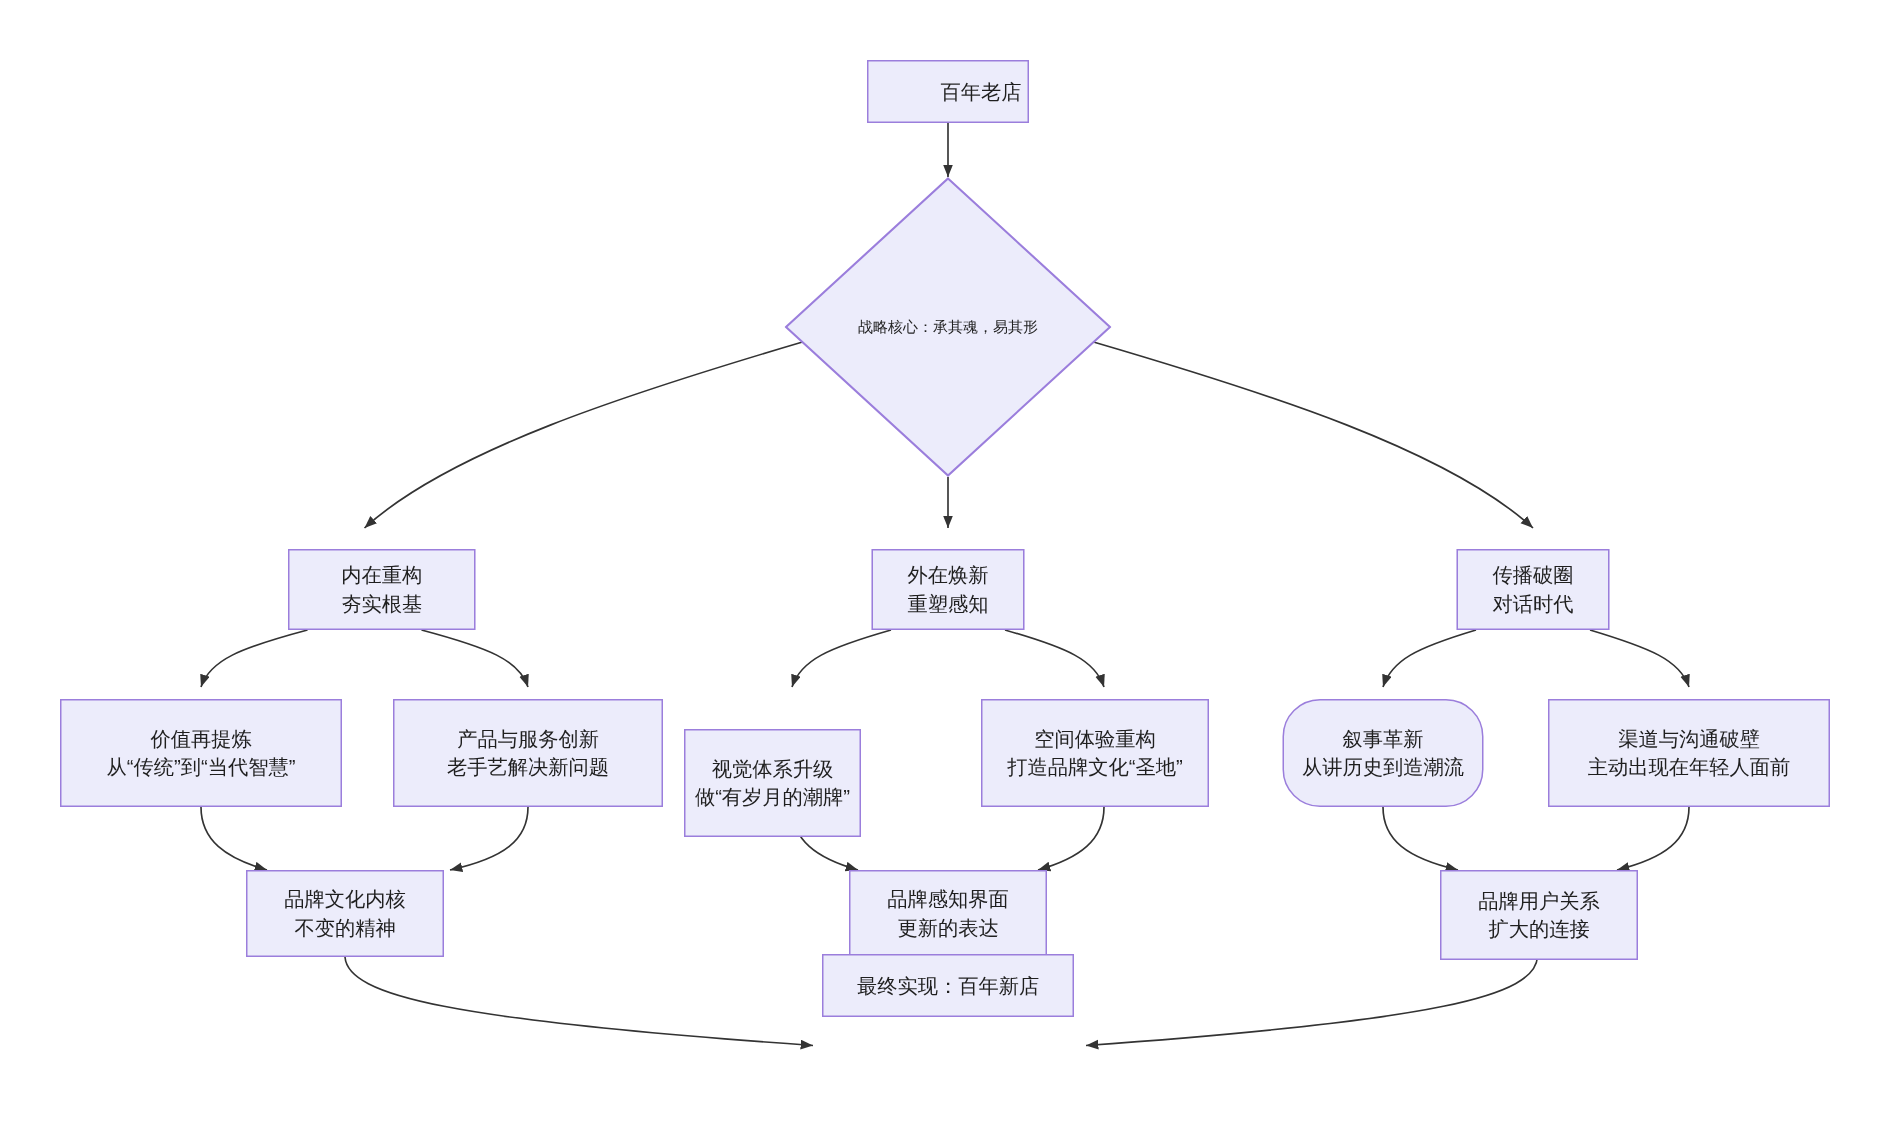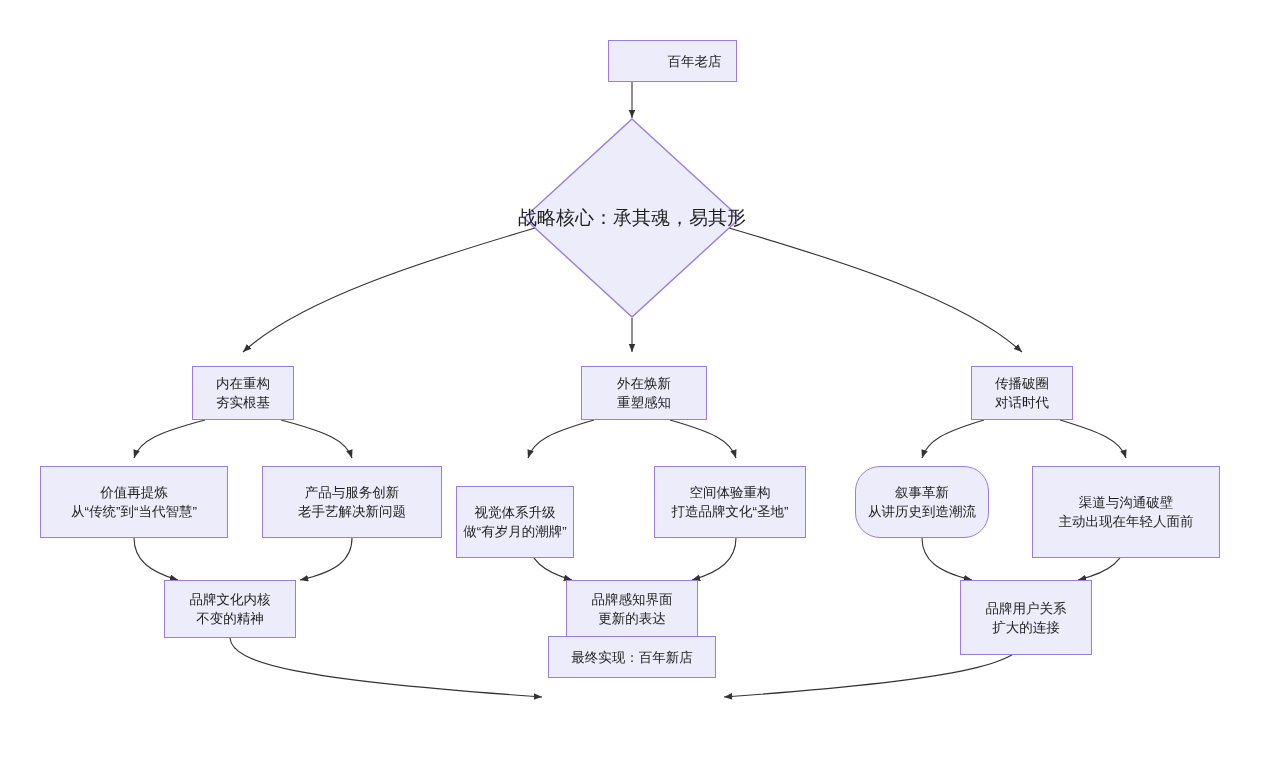--- a/index.html
+++ b/index.html
@@ -49,21 +49,21 @@
   }
   .diamond-shape {
     position: absolute;
     left: 0; top: 0;
     width: 100%;
     height: 100%;
   }
   .diamond-label {
     position: relative;
     z-index: 2;
-    font-size: 19px;
+    font-size: 10px;
     color: #1f1f1f;
     white-space: nowrap;
     text-align: right;
   }
 </style>
 </head>
 <body>
 
 <div id="diagram-root">
 
@@ -97,37 +97,37 @@
 
       <path d="M922,538 C922,560 938,572 972,580"></path>
       <path d="M1126,538 C1126,560 1110,572 1078,580"></path>
 
       <path d="M230,638 C232,664 300,680 542,697"></path>
       <path d="M632,638 L632,676"></path>
       <path d="M1025,638 C1023,664 960,680 724,697"></path>
     </g>
   </svg>
 
-  <div class="node" style="left:608px; top:40px; width:129px; height:42px;padding-left:44px;">
+  <div class="node" style="left:578px; top:40px; width:108px; height:42px;padding-left:44px;">
     <span class="line">百年老店</span>
   </div>
 
   <div class="diamond-wrap" style="left:523px; top:118px; width:218px; height:200px;">
     <svg class="diamond-shape" viewBox="0 0 218 200" preserveAspectRatio="none">
       <polygon points="109,1 217,100 109,199 1,100" fill="#ECECFB" stroke="#9B7EDC" stroke-width="1.4"></polygon>
     </svg>
     <span class="diamond-label">战略核心：承其魂，易其形</span>
   </div>
 
-  <div class="node" style="left:192px; top:366px; width:102px; height:54px;">
+  <div class="node" style="left:192px; top:366px; width:125px; height:54px;">
     <span class="line">内在重构</span>
     <span class="line">夯实根基</span>
   </div>
 
-  <div class="node" style="left:581px; top:366px; width:126px; height:54px;">
+  <div class="node" style="left:581px; top:366px; width:102px; height:54px;">
     <span class="line">外在焕新</span>
     <span class="line">重塑感知</span>
   </div>
 
   <div class="node" style="left:971px; top:366px; width:102px; height:54px;">
     <span class="line">传播破圈</span>
     <span class="line">对话时代</span>
   </div>
 
   <div class="node" style="left:40px; top:466px; width:188px; height:72px;">
@@ -148,36 +148,36 @@
   <div class="node" style="left:654px; top:466px; width:152px; height:72px;">
     <span class="line">空间体验重构</span>
     <span class="line">打造品牌文化“圣地”</span>
   </div>
 
   <div class="node" style="left:855px; top:466px; width:134px; height:72px;border-radius:25px;">
     <span class="line">叙事革新</span>
     <span class="line">从讲历史到造潮流</span>
   </div>
 
-  <div class="node" style="left:1032px; top:466px; width:188px; height:92px;">
+  <div class="node" style="left:1032px; top:466px; width:188px; height:72px;">
     <span class="line">渠道与沟通破壁</span>
     <span class="line">主动出现在年轻人面前</span>
   </div>
 
   <div class="node" style="left:164px; top:580px; width:132px; height:58px;">
     <span class="line">品牌文化内核</span>
     <span class="line">不变的精神</span>
   </div>
 
   <div class="node" style="left:566px; top:580px; width:132px; height:58px;">
     <span class="line">品牌感知界面</span>
     <span class="line">更新的表达</span>
   </div>
 
-  <div class="node" style="left:960px; top:580px; width:132px; height:75px;">
+  <div class="node" style="left:960px; top:580px; width:132px; height:60px;">
     <span class="line">品牌用户关系</span>
     <span class="line">扩大的连接</span>
   </div>
 
   <div class="node" style="left:548px; top:636px; width:168px; height:42px;">
     <span class="line">最终实现：百年新店</span>
   </div>
 
 </div>
 

